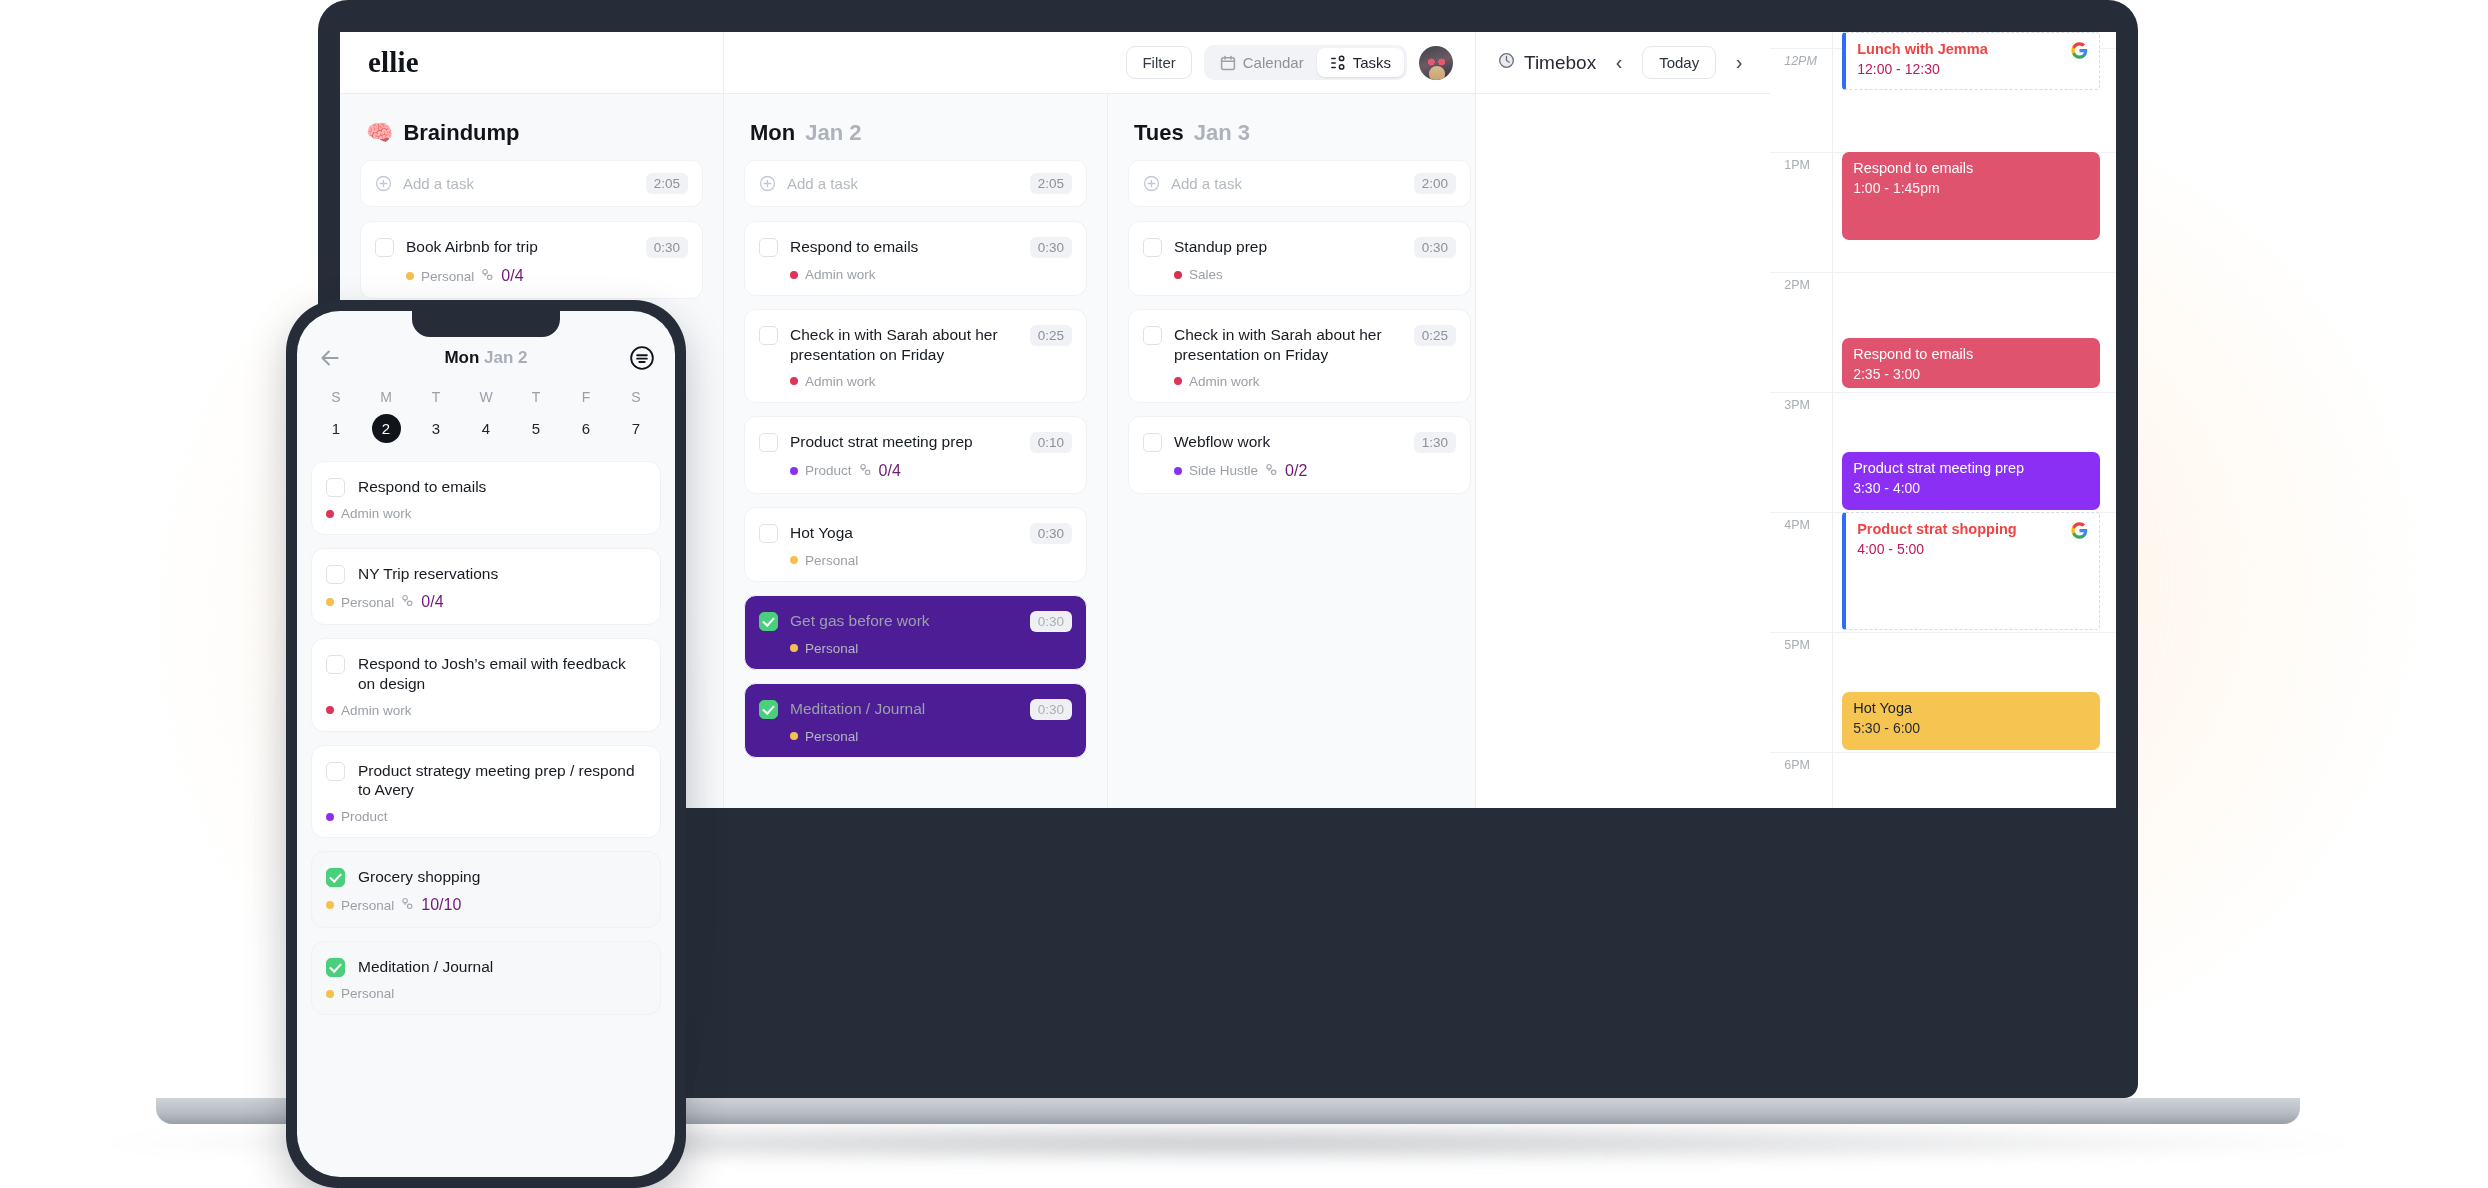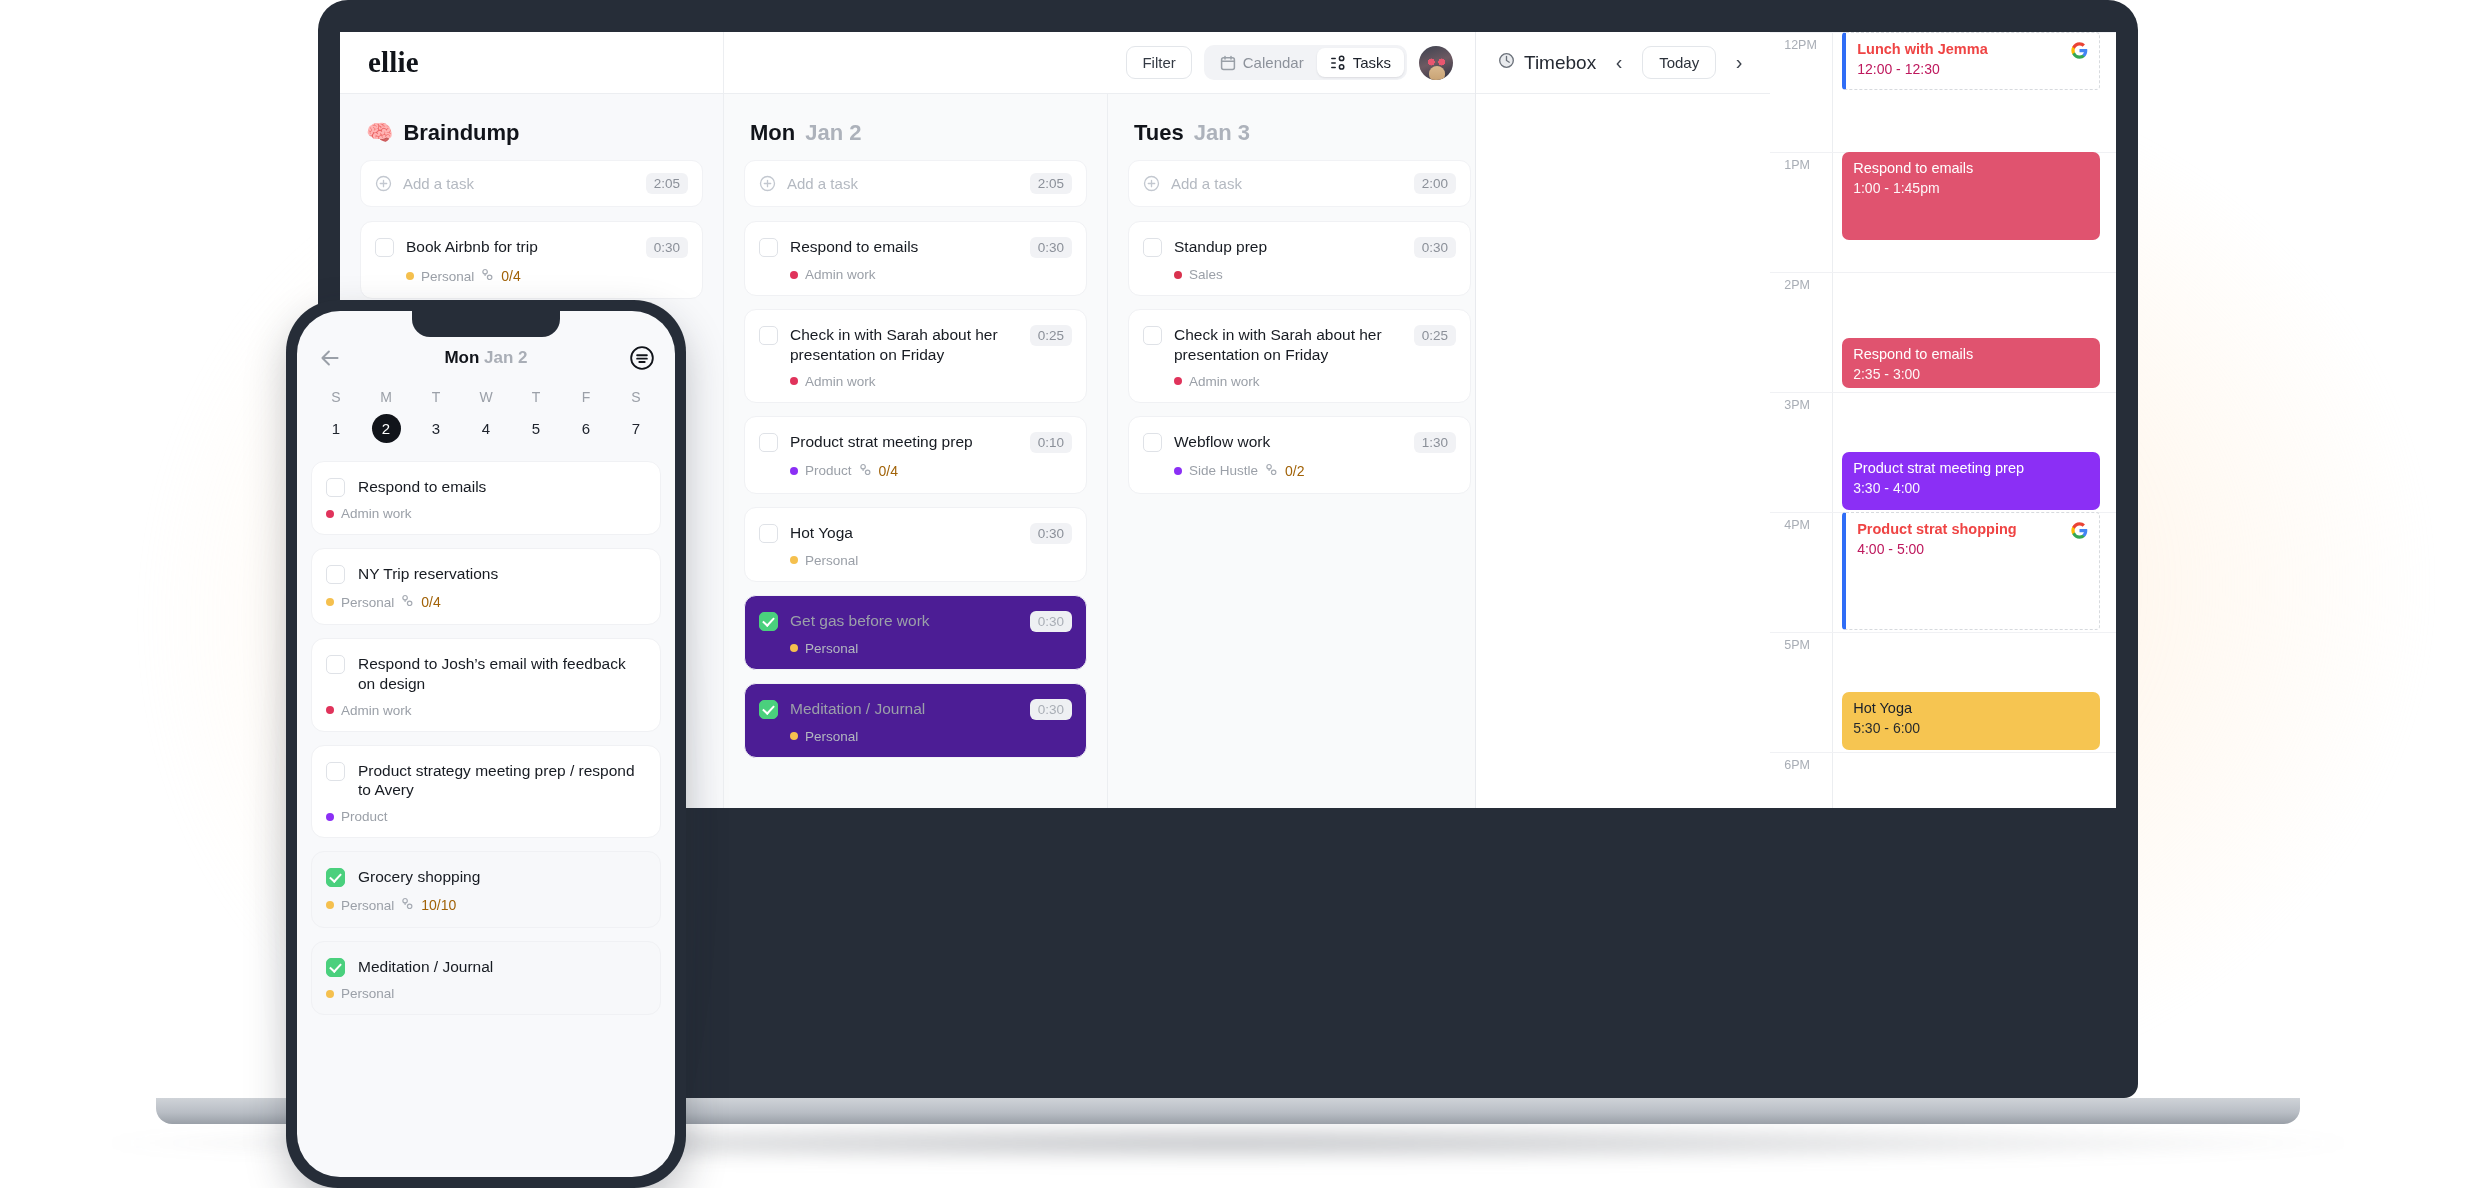--- a/index.html
+++ b/index.html
@@ -146,21 +146,21 @@
     content: ""; width: 5px; height: 9px; margin-top: -2px;
     border: solid #fff; border-width: 0 2px 2px 0; transform: rotate(43deg);
   }
   .card-title { flex: 1; font-size: 15.5px; line-height: 1.28; color: #171b22; font-weight: 500; }
   .card.done .card-title { color: #9ba0a9; }
   .card.done .pill { color:#a9aeb6; background:#eef0f3; }
   .meta { display: flex; align-items: center; gap: 7px; padding-left: 31px; margin-top: 9px; }
   .dot { width: 8px; height: 8px; border-radius: 50%; flex:none; }
   .meta-label { font-size: 13.5px; color: #9ba0a8; font-weight: 500; }
   .card.done .meta-label { color:#b2b7bf; }
-  .sub-count { font-size: 14px; color: #a16207; font-weight: 500; }
+  .sub-count { font-size: 16px; color: #701a75; font-weight: 500; }
 
   
   .timebox {
     width: 641px; min-width: 641px; height: 100%;
     border-left: 1px solid #e8eaee; display: flex; flex-direction: row; background: #fff;
   }
   .tb-head {
     height: 62px; min-height:62px; display: flex; align-items: center;
     padding: 0 18px 0 22px; border-bottom: 1px solid #eceef1; gap: 10px;
   }
@@ -474,21 +474,21 @@
                   </svg>
                 </span>
                 <span>Timebox</span>
               </div>
               <div class="chev">‹</div>
               <button class="today-btn">Today</button>
               <div class="chev">›</div>
             </div>
             <div class="tb-grid" id="tb-grid">
               <div class="tb-gutter"></div>
-            <div class="hour-row" style="top: 0px; height: 120px;">
+            <div class="hour-row" style="top: 16px; height: 120px; font-style: italic;">
                   <span class="hour-lbl">12PM</span>
                 </div>
                 <div class="hour-row" style="top: 120px; height: 120px;">
                   <span class="hour-lbl">1PM</span>
                 </div>
                 <div class="hour-row" style="top: 240px; height: 120px;">
                   <span class="hour-lbl">2PM</span>
                 </div>
                 <div class="hour-row" style="top: 360px; height: 120px;">
                   <span class="hour-lbl">3PM</span>

